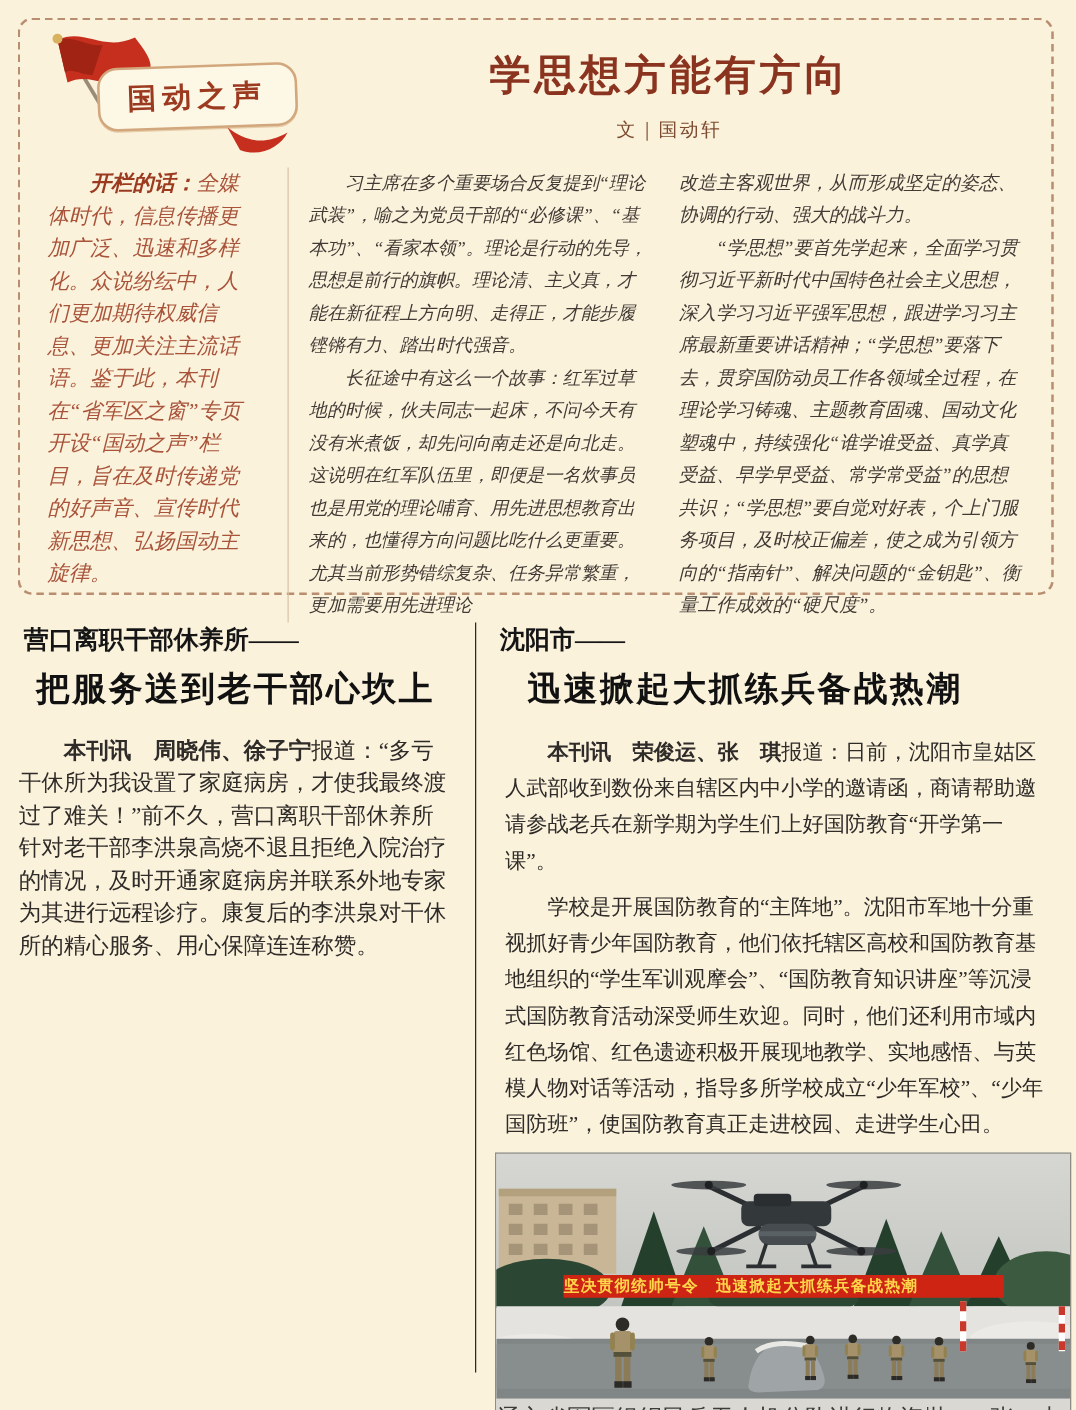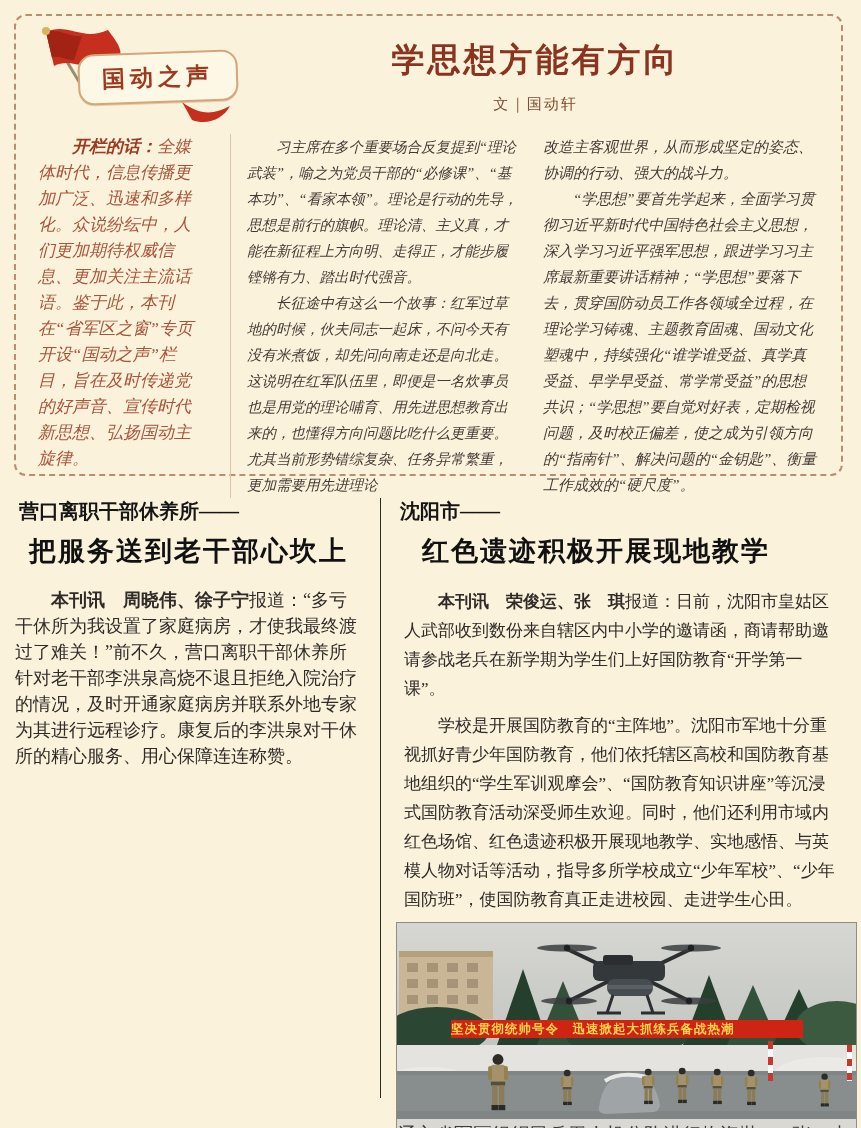--- a/index.html
+++ b/index.html
@@ -110,38 +110,38 @@
   <div class="mast-cols">
     <div class="col-intro">
       <p><span class="intro-label">开栏的话：</span><span>全媒体时代，信息传播更加广泛、迅速和多样化。众说纷纭中，人们更加期待权威信息、更加关注主流话语。鉴于此，本刊在“省军区之窗”专页开设“国动之声”栏目，旨在及时传递党的好声音、宣传时代新思想、弘扬国动主旋律。</span></p>
     </div>
     <div class="col-mid">
       <p>习主席在多个重要场合反复提到“理论武装”，喻之为党员干部的“必修课”、“基本功”、“看家本领”。理论是行动的先导，思想是前行的旗帜。理论清、主义真，才能在新征程上方向明、走得正，才能步履铿锵有力、踏出时代强音。</p>
       <p>长征途中有这么一个故事：红军过草地的时候，伙夫同志一起床，不问今天有没有米煮饭，却先问向南走还是向北走。这说明在红军队伍里，即便是一名炊事员也是用党的理论哺育、用先进思想教育出来的，也懂得方向问题比吃什么更重要。尤其当前形势错综复杂、任务异常繁重，更加需要用先进理论</p>
     </div>
     <div class="col-right">
       <p class="no-indent">改造主客观世界，从而形成坚定的姿态、协调的行动、强大的战斗力。</p>
-      <p>“学思想”要首先学起来，全面学习贯彻习近平新时代中国特色社会主义思想，深入学习习近平强军思想，跟进学习习主席最新重要讲话精神；“学思想”要落下去，贯穿国防动员工作各领域全过程，在理论学习铸魂、主题教育固魂、国动文化塑魂中，持续强化“谁学谁受益、真学真受益、早学早受益、常学常受益”的思想共识；“学思想”要自觉对好表，定期检视问题，及时校正偏差，使之成为引领方向的“指南针”、解决问题的“金钥匙”、衡量工作成效的“硬尺度”。</p>
+      <p>“学思想”要首先学起来，全面学习贯彻习近平新时代中国特色社会主义思想，深入学习习近平强军思想，跟进学习习主席最新重要讲话精神；“学思想”要落下去，贯穿国防动员工作各领域全过程，在理论学习铸魂、主题教育固魂、国动文化塑魂中，持续强化“谁学谁受益、真学真受益、早学早受益、常学常受益”的思想共识；“学思想”要自觉对好表，个上门服务项目，及时校正偏差，使之成为引领方向的“指南针”、解决问题的“金钥匙”、衡量工作成效的“硬尺度”。</p>
     </div>
   </div>
 </div>
 
 <div class="bottom-left">
   <p class="kicker">营口离职干部休养所——</p>
   <h2 class="headline indent-l">把服务送到老干部心坎上</h2>
   <div class="article-body">
     <p><span class="lead-bold">本刊讯</span><span class="lead-gap"></span><span class="lead-bold">周晓伟、徐子宁</span><span>报道：</span><span>“多亏干休所为我设置了家庭病房，才使我最终渡过了难关！”前不久，营口离职干部休养所针对老干部李洪泉高烧不退且拒绝入院治疗的情况，及时开通家庭病房并联系外地专家为其进行远程诊疗。康复后的李洪泉对干休所的精心服务、用心保障连连称赞。</span></p>
   </div>
 </div>
 
 <div class="bottom-divider"></div>
 
 <div class="bottom-right">
   <p class="kicker">沈阳市——</p>
-  <h2 class="headline indent-r">红色遗迹积极开展现地教学</h2>
+  <h2 class="headline indent-r">迅速掀起大抓练兵备战热潮</h2>
   <div class="article-body">
     <p><span class="lead-bold">本刊讯</span><span class="lead-gap"></span><span class="lead-bold">荣俊运、张　琪</span><span>报道：</span><span>日前，沈阳市皇姑区人武部收到数份来自辖区内中小学的邀请函，商请帮助邀请参战老兵在新学期为学生们上好国防教育“开学第一课”。</span></p>
     <p>学校是开展国防教育的“主阵地”。沈阳市军地十分重视抓好青少年国防教育，他们依托辖区高校和国防教育基地组织的“学生军训观摩会”、“国防教育知识讲座”等沉浸式国防教育活动深受师生欢迎。同时，他们还利用市域内红色场馆、红色遗迹积极开展现地教学、实地感悟、与英模人物对话等活动，指导多所学校成立“少年军校”、“少年国防班”，使国防教育真正走进校园、走进学生心田。</p>
   </div>
 
   <div class="photo-frame">
     <svg class="photo-scene" width="459" height="236" viewBox="0 0 459 236">
       <defs>
         <linearGradient id="sky" x1="0" y1="0" x2="0" y2="1">
           <stop offset="0" stop-color="#d6d7d3"></stop>

